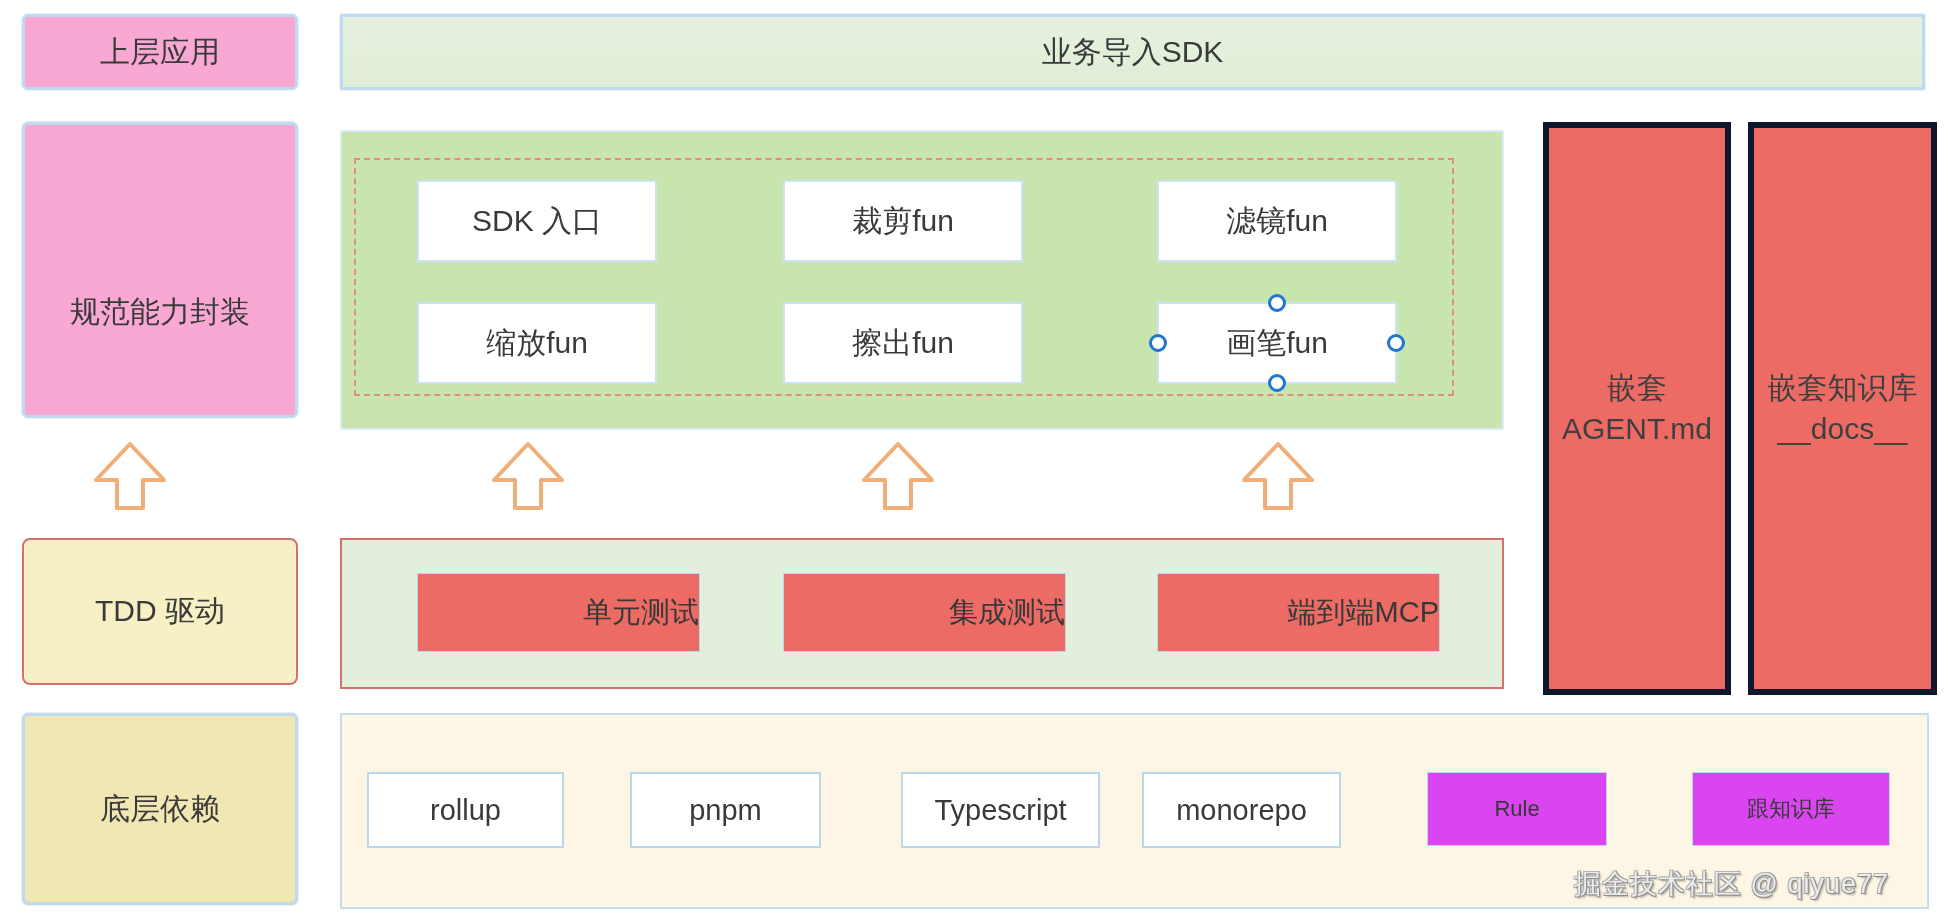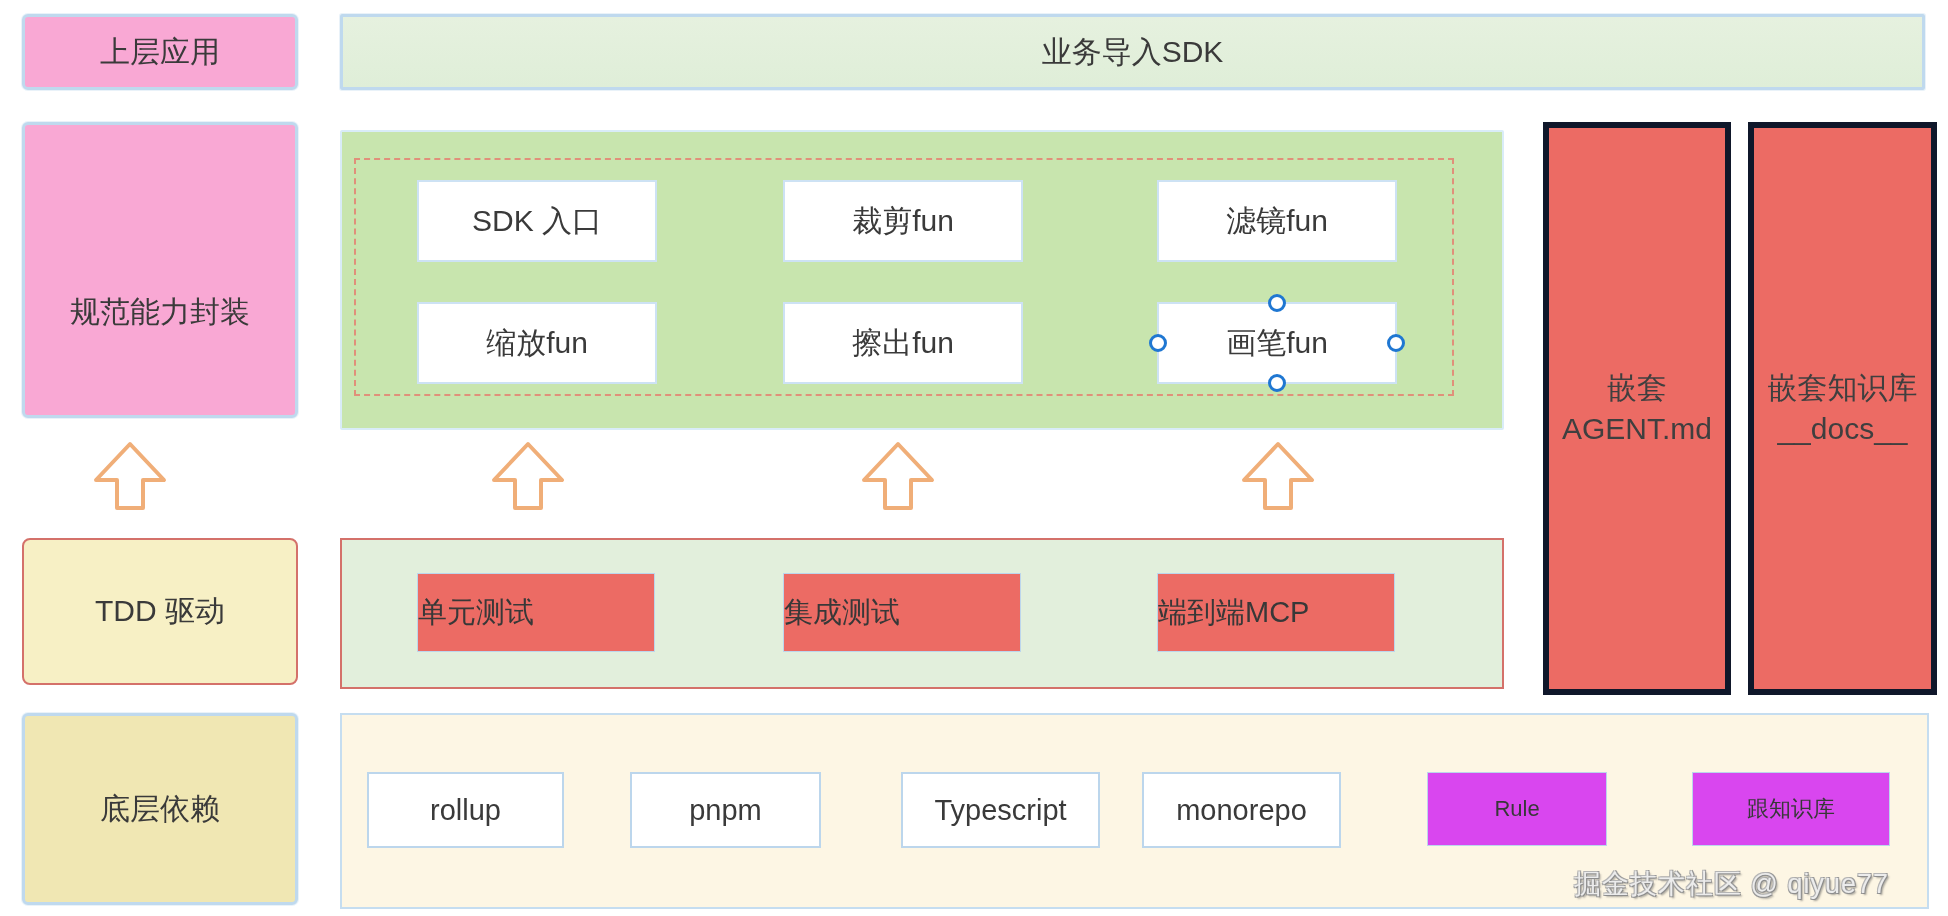--- a/index.html
+++ b/index.html
@@ -21,21 +21,21 @@
   .dashed-zone{position:absolute;left:12px;top:26px;right:48px;bottom:32px;
                border:2px dashed #e0907a;}
   .fun-box{position:absolute;width:236px;height:78px;background:#ffffff;
            border:2px solid #cde2f4;display:flex;align-items:center;justify-content:center;font-size:30px;}
 
   .red-col{background:#ec6b64;border:6px solid #0f172a;display:flex;flex-direction:column;
            align-items:center;justify-content:center;line-height:1.35;font-size:30px;color:#3f3f3f;text-align:center;}
 
   .test-wrap{background:#e2efdc;border:2px solid #d4716a;}
   .test-box{position:absolute;width:236px;height:77px;background:#ec6b64;border:1px solid #bcd6ec;
-            display:flex;align-items:center;justify-content:flex-start;font-size:29px;color:#383838;}
+            display:flex;align-items:center;justify-content:flex-end;font-size:29px;color:#383838;padding-left:45px;}
 
   .bottom-wrap{background:#fdf6e4;border:2px solid #c5ddf0;}
   .tool-box{position:absolute;height:72px;background:#ffffff;border:2px solid #bcd6ec;
             display:flex;align-items:center;justify-content:center;font-size:29px;}
   .tool-red{position:absolute;height:72px;background:#d946ef;border:1px solid #bcd6ec;
             display:flex;align-items:center;justify-content:center;font-size:22px;color:#383838;}
 
   .arrow{position:absolute;width:76px;height:72px;}
 
   .handle{position:absolute;width:18px;height:18px;border-radius:50%;

